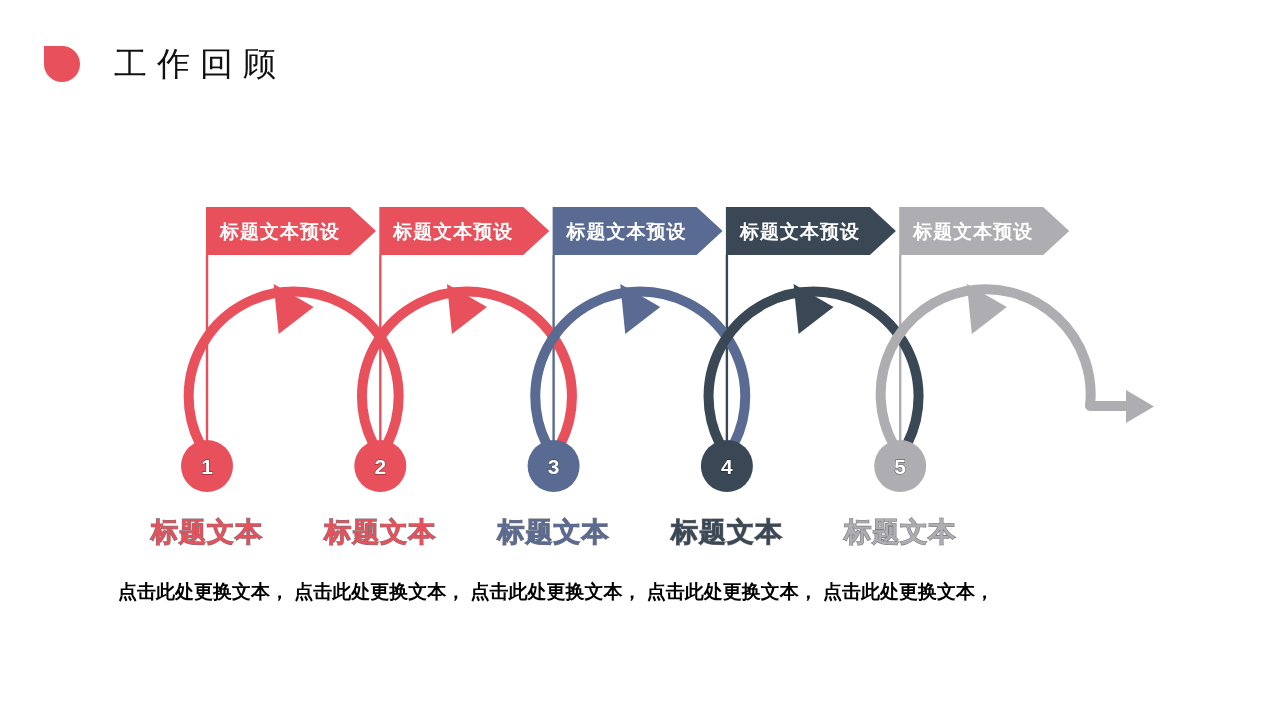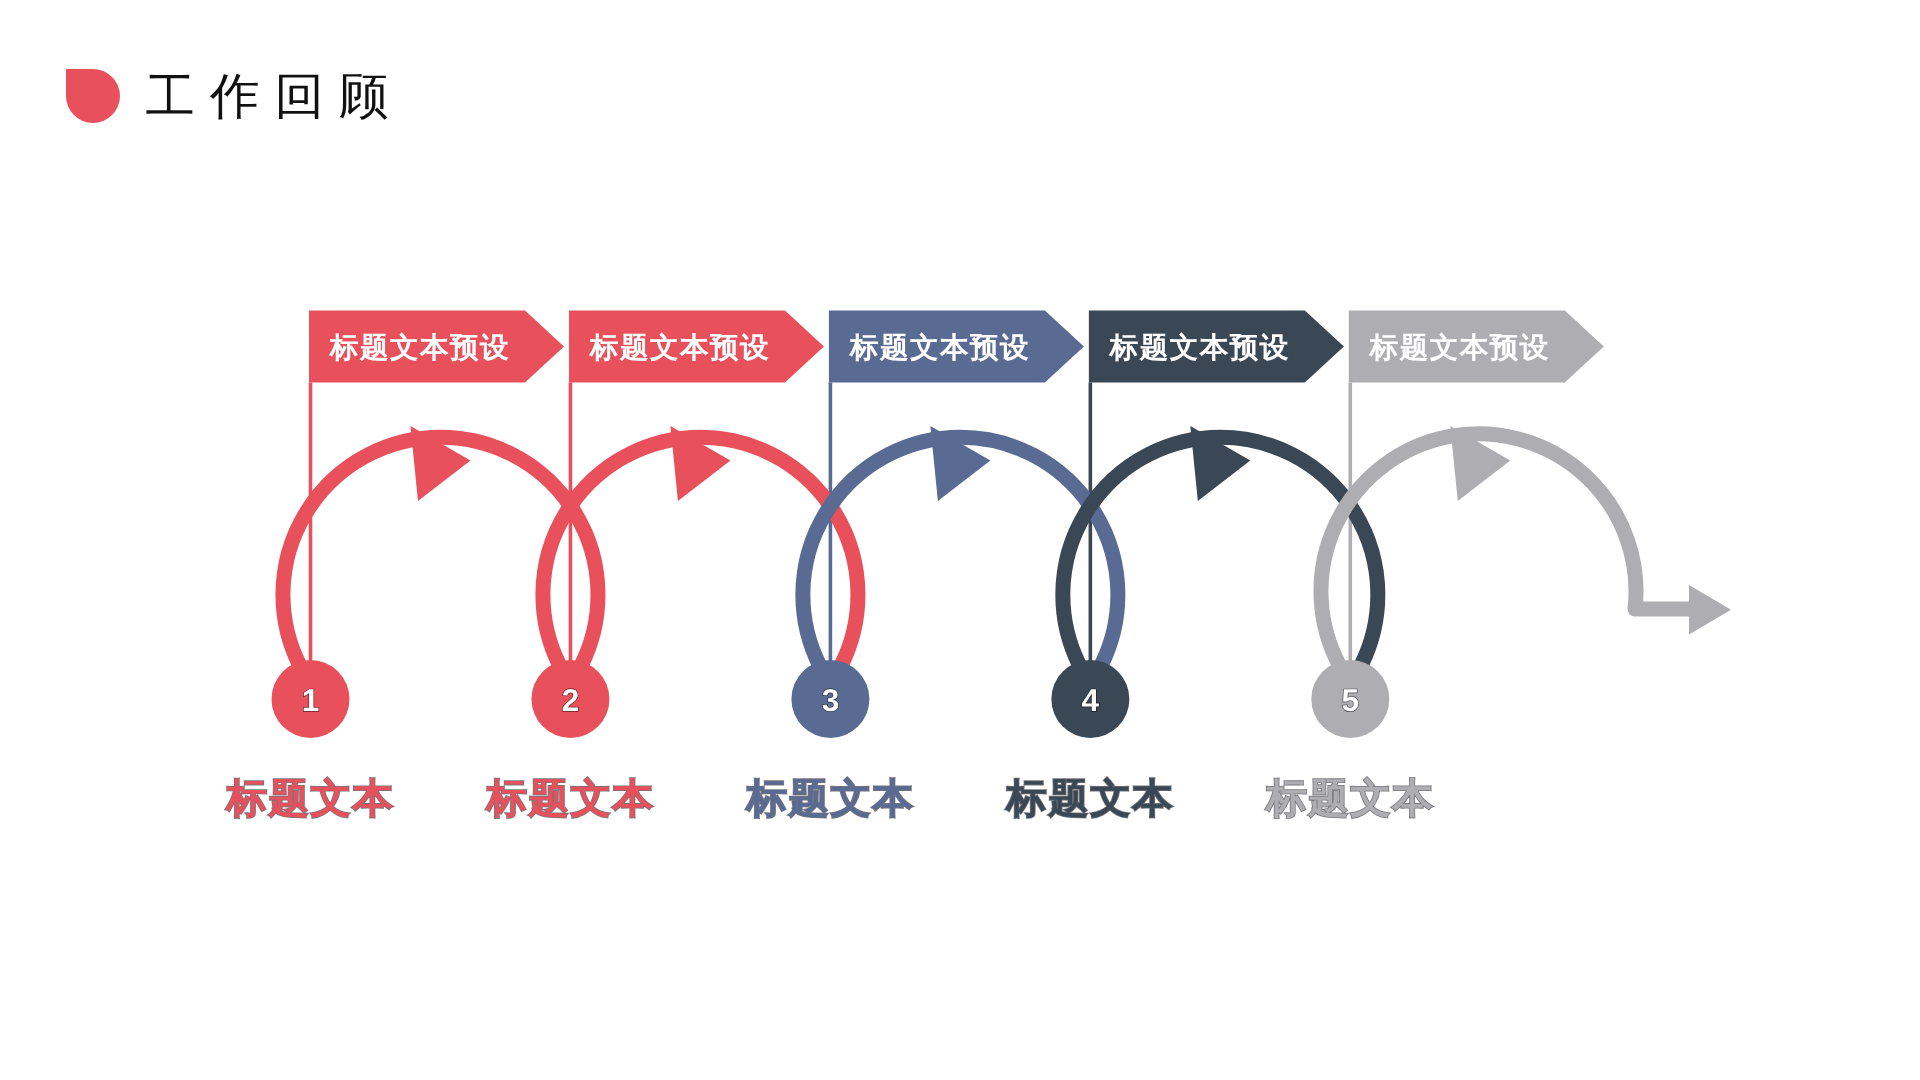--- a/index.html
+++ b/index.html
@@ -14,21 +14,21 @@
     position: absolute; left: 44px; top: 46px;
     display: flex; align-items: center;
   }
   .drop-icon {
     width: 36px; height: 36px;
     border-radius: 0 50% 50% 50%;
     display: inline-block;
     flex: 0 0 auto;
   }
   .page-title {
-    margin-left: 17px;
+    margin-left: 34px;
     font-size: 33px;
     font-weight: 500;
     color: #111111;
     letter-spacing: 10px;
     line-height: 36px;
     white-space: nowrap;
   }
   #diagram-svg {
     position: absolute; left: 0; top: 0;
   }
@@ -106,13 +106,14 @@
       <text x="726.9000000000001" y="541" text-anchor="middle" font-size="27" font-weight="bold" letter-spacing="1" fill="#3A4754" stroke="rgba(25,25,35,0.6)" stroke-width="1.1" paint-order="stroke">标题文本</text>
     </g>
     <g>
       <circle cx="900.2" cy="466" r="26" fill="#AEADB2"></circle>
       <text x="900.2" y="474" text-anchor="middle" font-size="21" font-weight="bold" fill="#FFFFFF" stroke="rgba(0,0,0,0.6)" stroke-width="0.9" paint-order="stroke">5</text>
       <text x="900.2" y="541" text-anchor="middle" font-size="27" font-weight="bold" letter-spacing="1" fill="#AEADB2" stroke="rgba(25,25,35,0.6)" stroke-width="1.1" paint-order="stroke">标题文本</text>
     </g>
   </svg>
 
 <div class="body-text">
+  <div>点击此处更换文本， 点击此处更换文本， 点击此处更换文本， 点击此处更换文本， 点击此处更换文本，</div>
 </div>
 
 </body></html>

